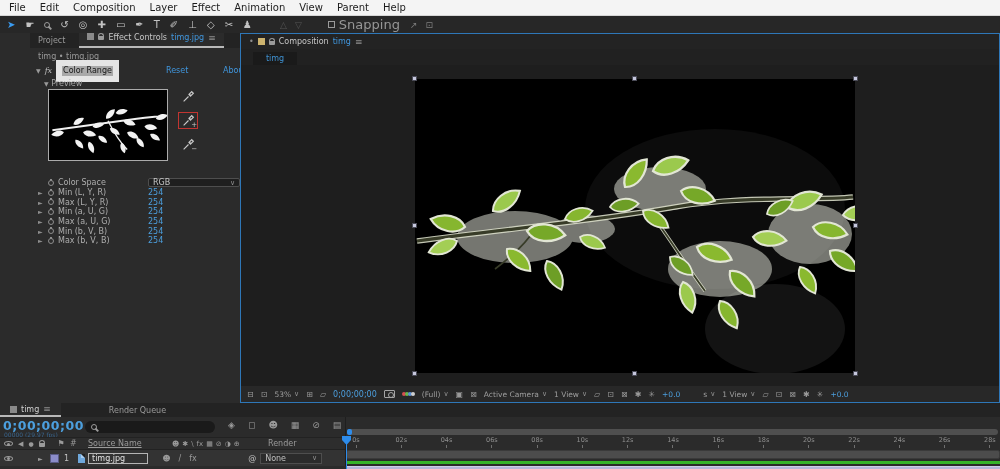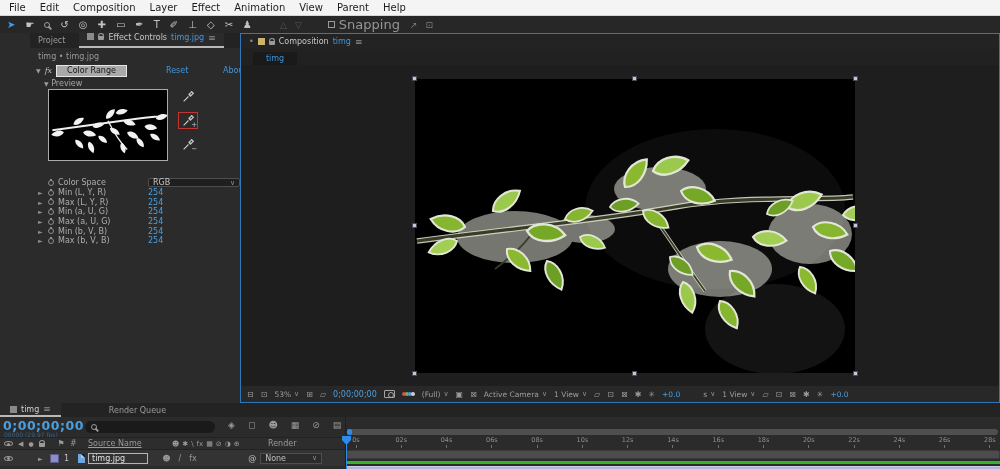--- a/index.html
+++ b/index.html
@@ -53,21 +53,21 @@
   .chev { font-size:7px; color:#8f8f8f; }
 
   
   .ec { position:absolute; left:0; top:33px; width:240px; height:370px; background:#2b2b2b; font-size:8px;margin-left:30px; }
   .ec-tabs { position:absolute; left:0; top:0; width:100%; height:15px; background:#232323; display:flex; align-items:center; }
   .ec-tab-project { padding:0 14px 0 8px; color:#9a9a9a; height:100%; display:flex; align-items:center; }
   .ec-tab-active { height:100%; display:flex; align-items:flex-start; gap:4px; padding:0 8px; background:#2b2b2b;
                    border-bottom:2px solid #b9b9b9; color:#c6c6c6; }
   .ec-bread { position:absolute; left:8px; top:19px; color:#989898; }
   .ec-effectrow { position:absolute; left:0; top:31px; width:100%; height:13px; display:flex; align-items:center; gap:4px; padding-left:6px; }
-  .fxname { background:#a9a9a9; border:1px solid #e5e5e5; color:#161616; padding:0 10px; font-size:8px; line-height:10px; }
+  .fxname { background:#a9a9a9; border:6px solid #e5e5e5; color:#161616; padding:0 1px; font-size:8px; line-height:10px; }
   .fx-it { font-style:italic; font-family:"DejaVu Serif", serif; color:#bdbdbd; }
   .ec-reset { position:absolute; left:136px; }
   .ec-about { position:absolute; left:193px; }
   .ec-prevrow { position:absolute; left:14px; top:46px; color:#a5a5a5; }
   .thumb { position:absolute; left:18px; top:56px; width:120px; height:72px; background:#000; border:1px solid #ababab; }
   .droppers { position:absolute; left:149px; top:56px; display:flex; flex-direction:column; gap:9px; }
   .dropper { width:18px; height:15px; display:flex; align-items:center; justify-content:center; position:relative; }
   .dropper svg { width:13px; height:13px; stroke:#c9c9c9; stroke-width:1.4; fill:none; }
   .dropper.hl { outline:1px solid #c23531; }
   .dropsign { position:absolute; right:0px; bottom:-1px; font-size:7px; color:#c9c9c9; }

